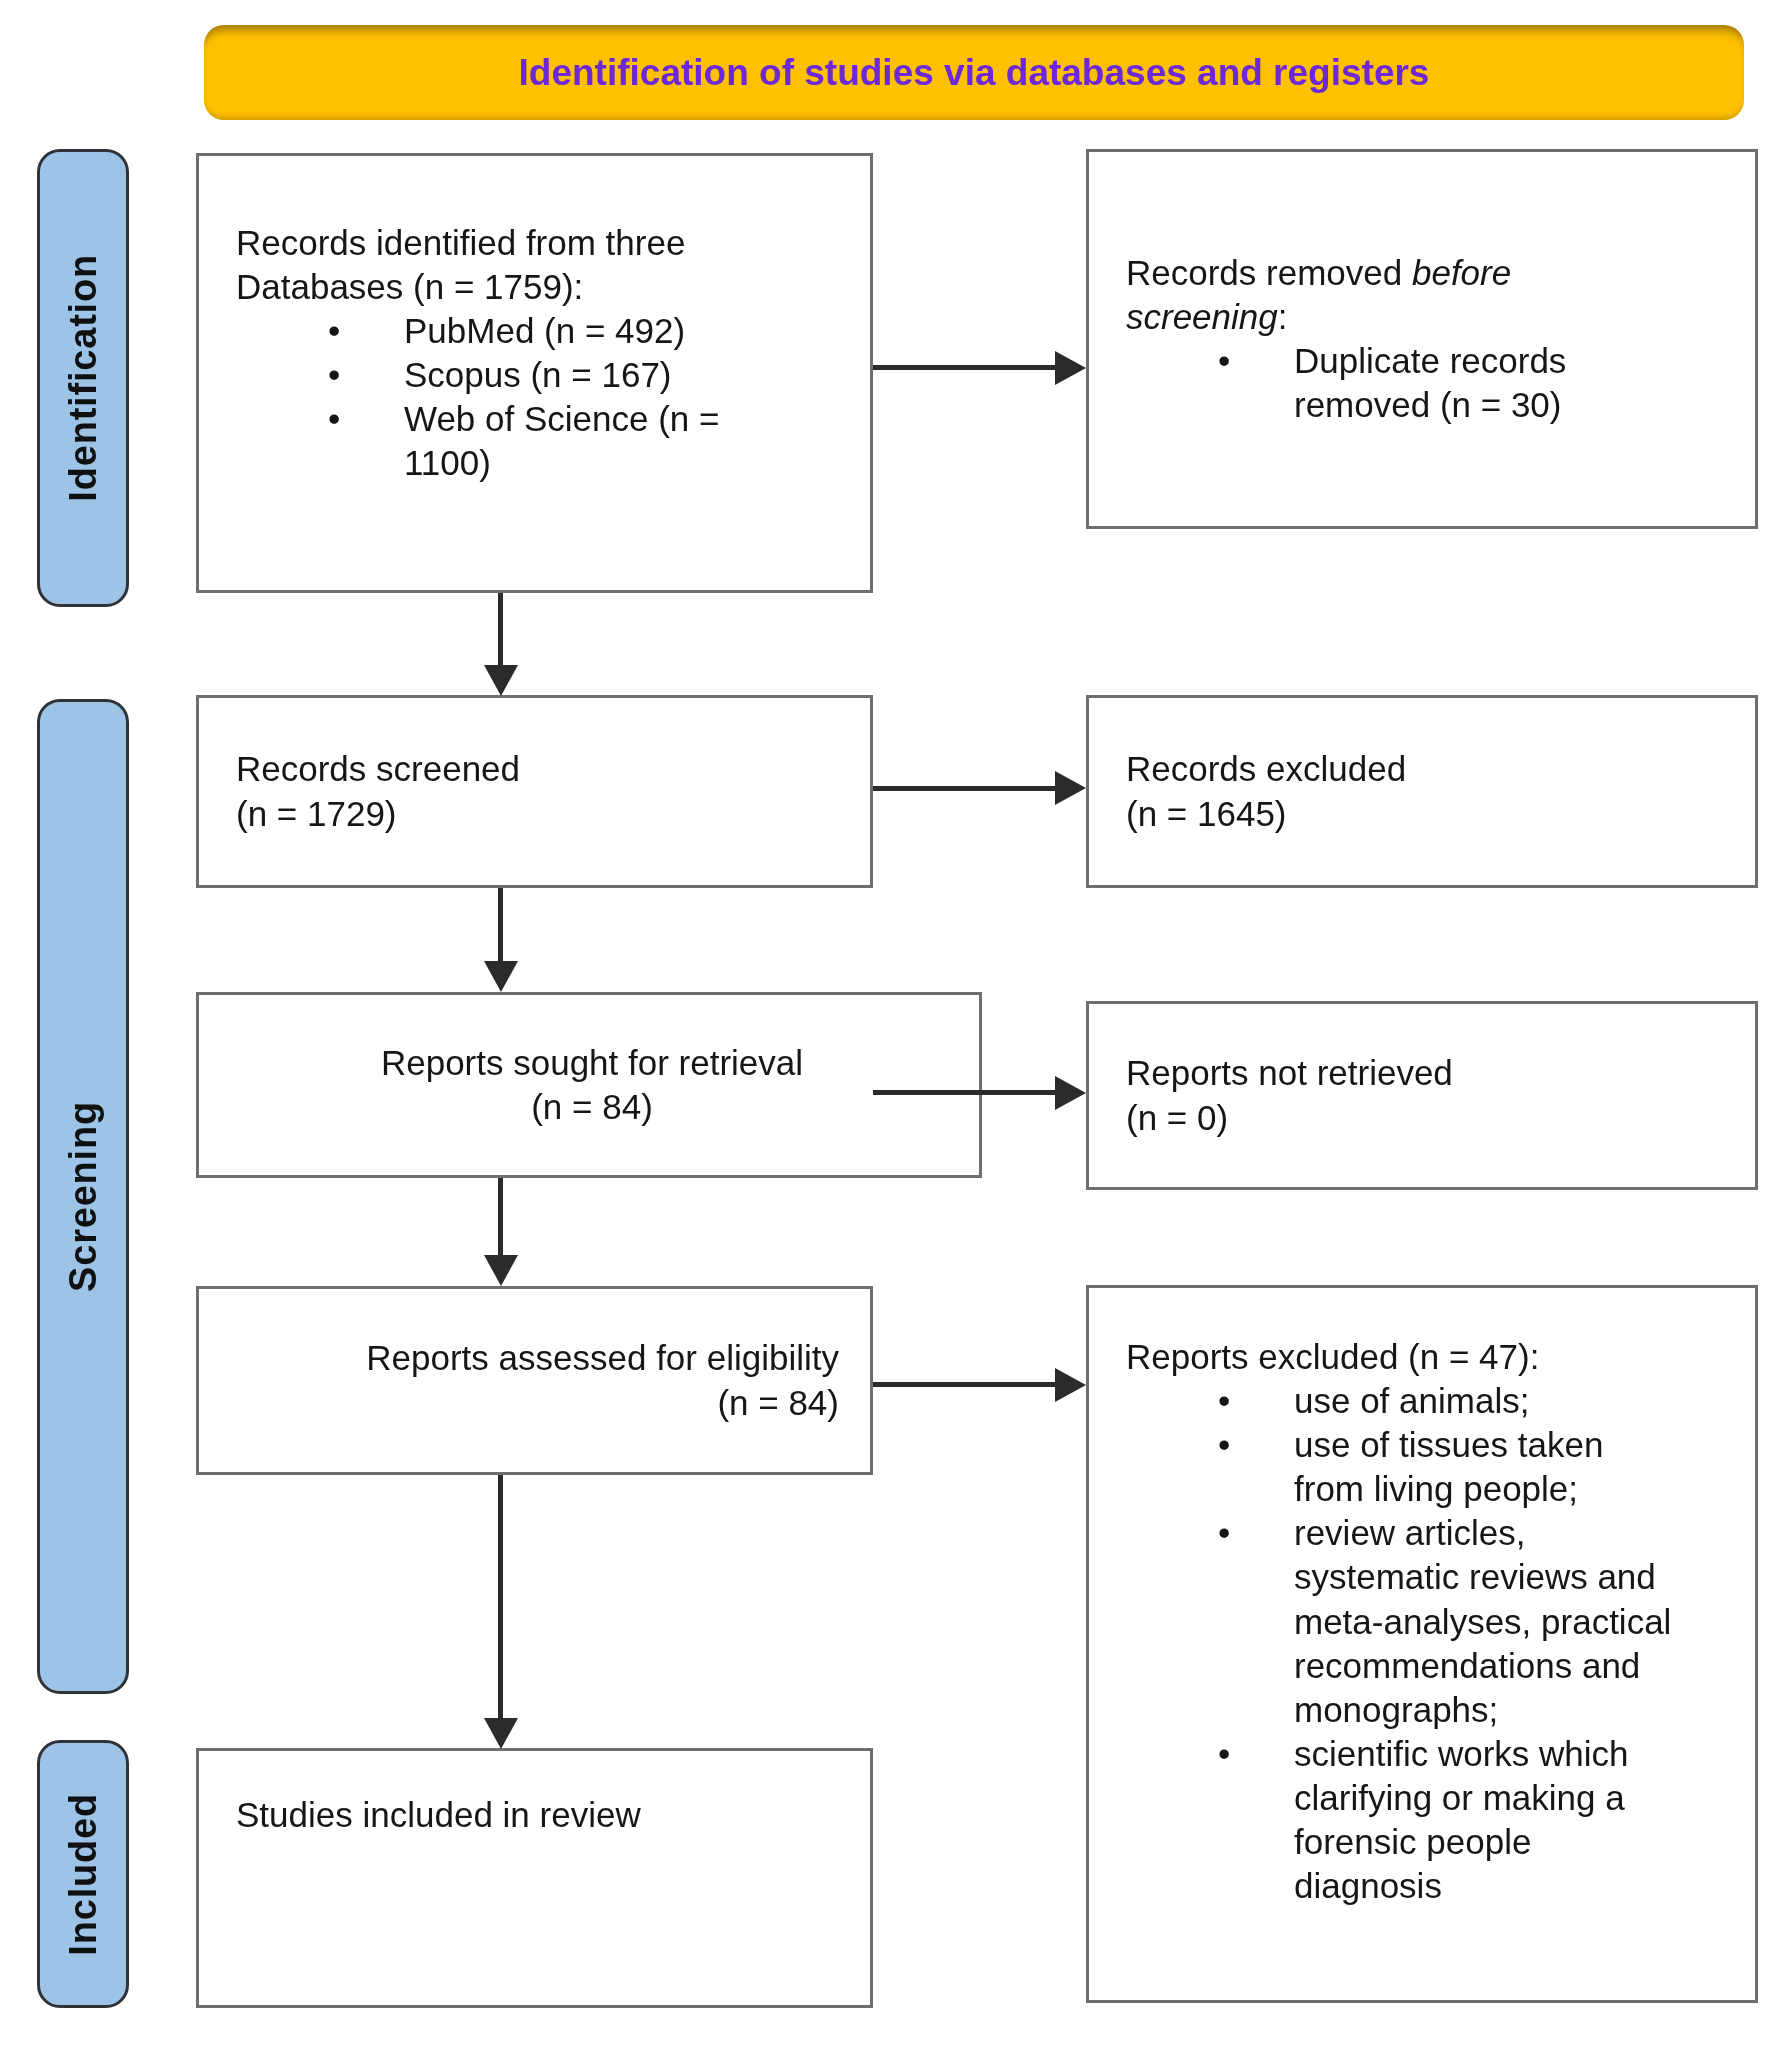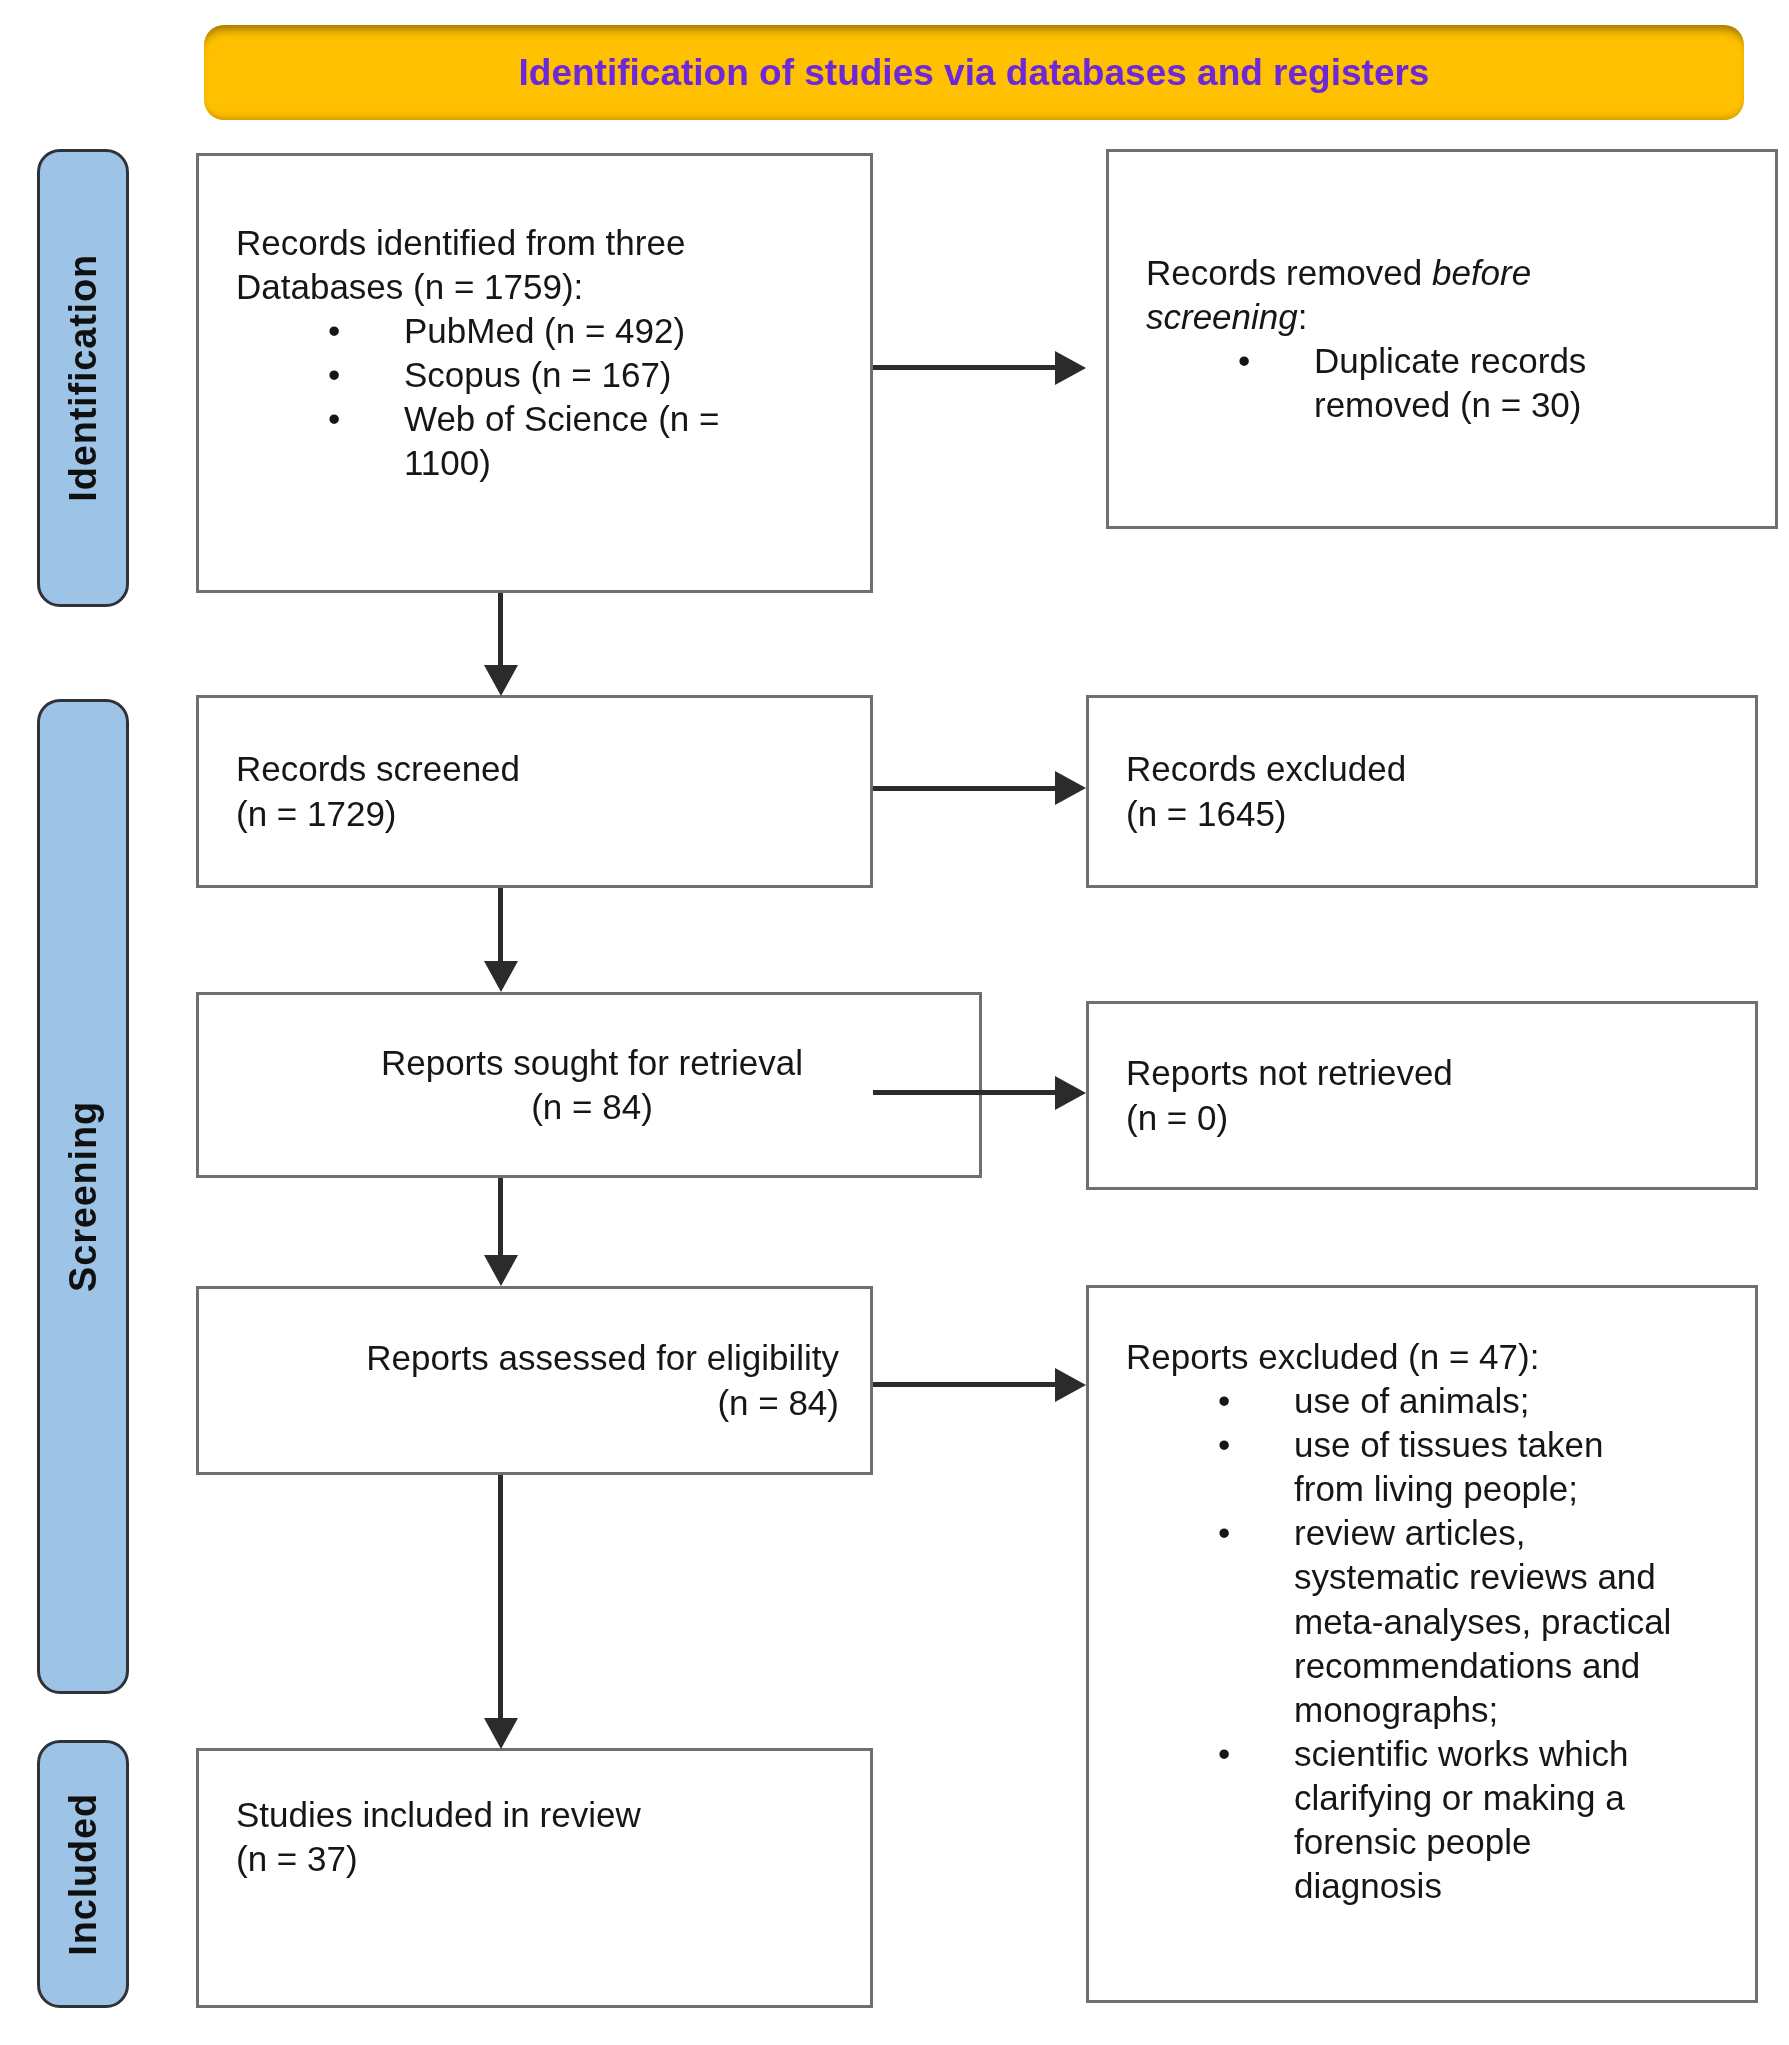--- a/index.html
+++ b/index.html
@@ -101,21 +101,21 @@
     </div>
     <div class="bullet">
       <span class="bdot">•</span>
       <span class="btext">
         <span class="bline">Web of Science (n =</span>
         <span class="bline">1100)</span>
       </span>
     </div>
   </div>
 
-  <div class="box" style="left:1086px;top:149px;width:672px;height:380px;margin-left:20px;">
+  <div class="box" style="left:1086px;top:149px;width:672px;height:380px;">
     <div class="tline">
       <span>Records removed </span><span class="italic">before</span>
     </div>
     <div class="tline">
       <span class="italic">screening</span><span>:</span>
     </div>
     <div class="bullet">
       <span class="bdot">•</span>
       <span class="btext">
         <span class="bline">Duplicate records</span>
@@ -180,21 +180,20 @@
         <span class="bline">scientific works which</span>
         <span class="bline">clarifying or making a</span>
         <span class="bline">forensic people</span>
         <span class="bline">diagnosis</span>
       </span>
     </div>
   </div>
 
   <div class="box top" style="left:196px;top:1748px;width:677px;height:260px;padding-top:42px;">
     <div class="tline">Studies included in review</div>
-    <div class="tline">(n = 37)</div>
   </div>
 
   <div class="hline" style="left:873px;top:365px;width:183px;"></div>
   <div class="ahead-r" style="left:1055px;top:351px;"></div>
 
   <div class="hline" style="left:873px;top:786px;width:183px;"></div>
   <div class="ahead-r" style="left:1055px;top:771px;"></div>
 
   <div class="hline" style="left:873px;top:1090px;width:183px;"></div>
   <div class="ahead-r" style="left:1055px;top:1076px;"></div>

